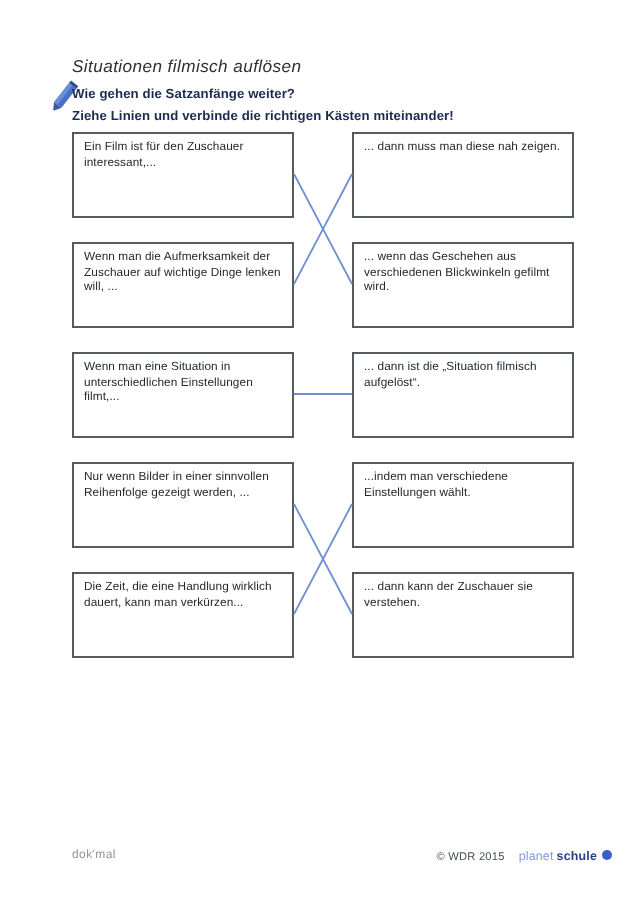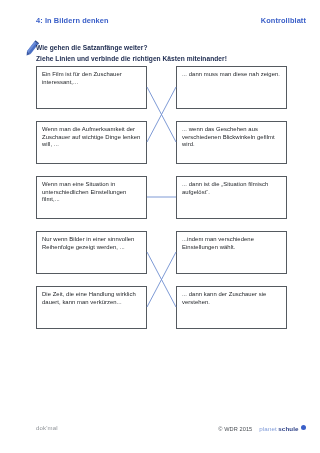--- a/index.html
+++ b/index.html
@@ -168,25 +168,22 @@
     margin-left: 1px;
     position: relative;
     top: -1.5px;
   }
 </style>
 </head>
 <body>
 
 <div class="page">
 
-  <div class="header-row">
-    <div class="header-title">4: In Bildern denken</div>
-    <div class="header-sheet">Kontrollblatt</div>
-  </div>
-
+
+  <div class="subtitle">Situationen filmisch auflösen</div>
 
   <div class="pencil-icon">
     <svg viewBox="0 0 22 22" width="22" height="22">
       <g transform="rotate(38 11 11)">
         <rect x="8.4" y="3.2" width="4.6" height="12.6" fill="#4a6fc4"></rect>
         <rect x="8.4" y="3.2" width="2.1" height="12.6" fill="#6c8dd8"></rect>
         <polygon points="8.4,15.8 13,15.8 10.7,19.4" fill="#3b5aa6"></polygon>
         <rect x="8.4" y="2.0" width="4.6" height="1.4" fill="#2f4a8c"></rect>
       </g>
     </svg>

